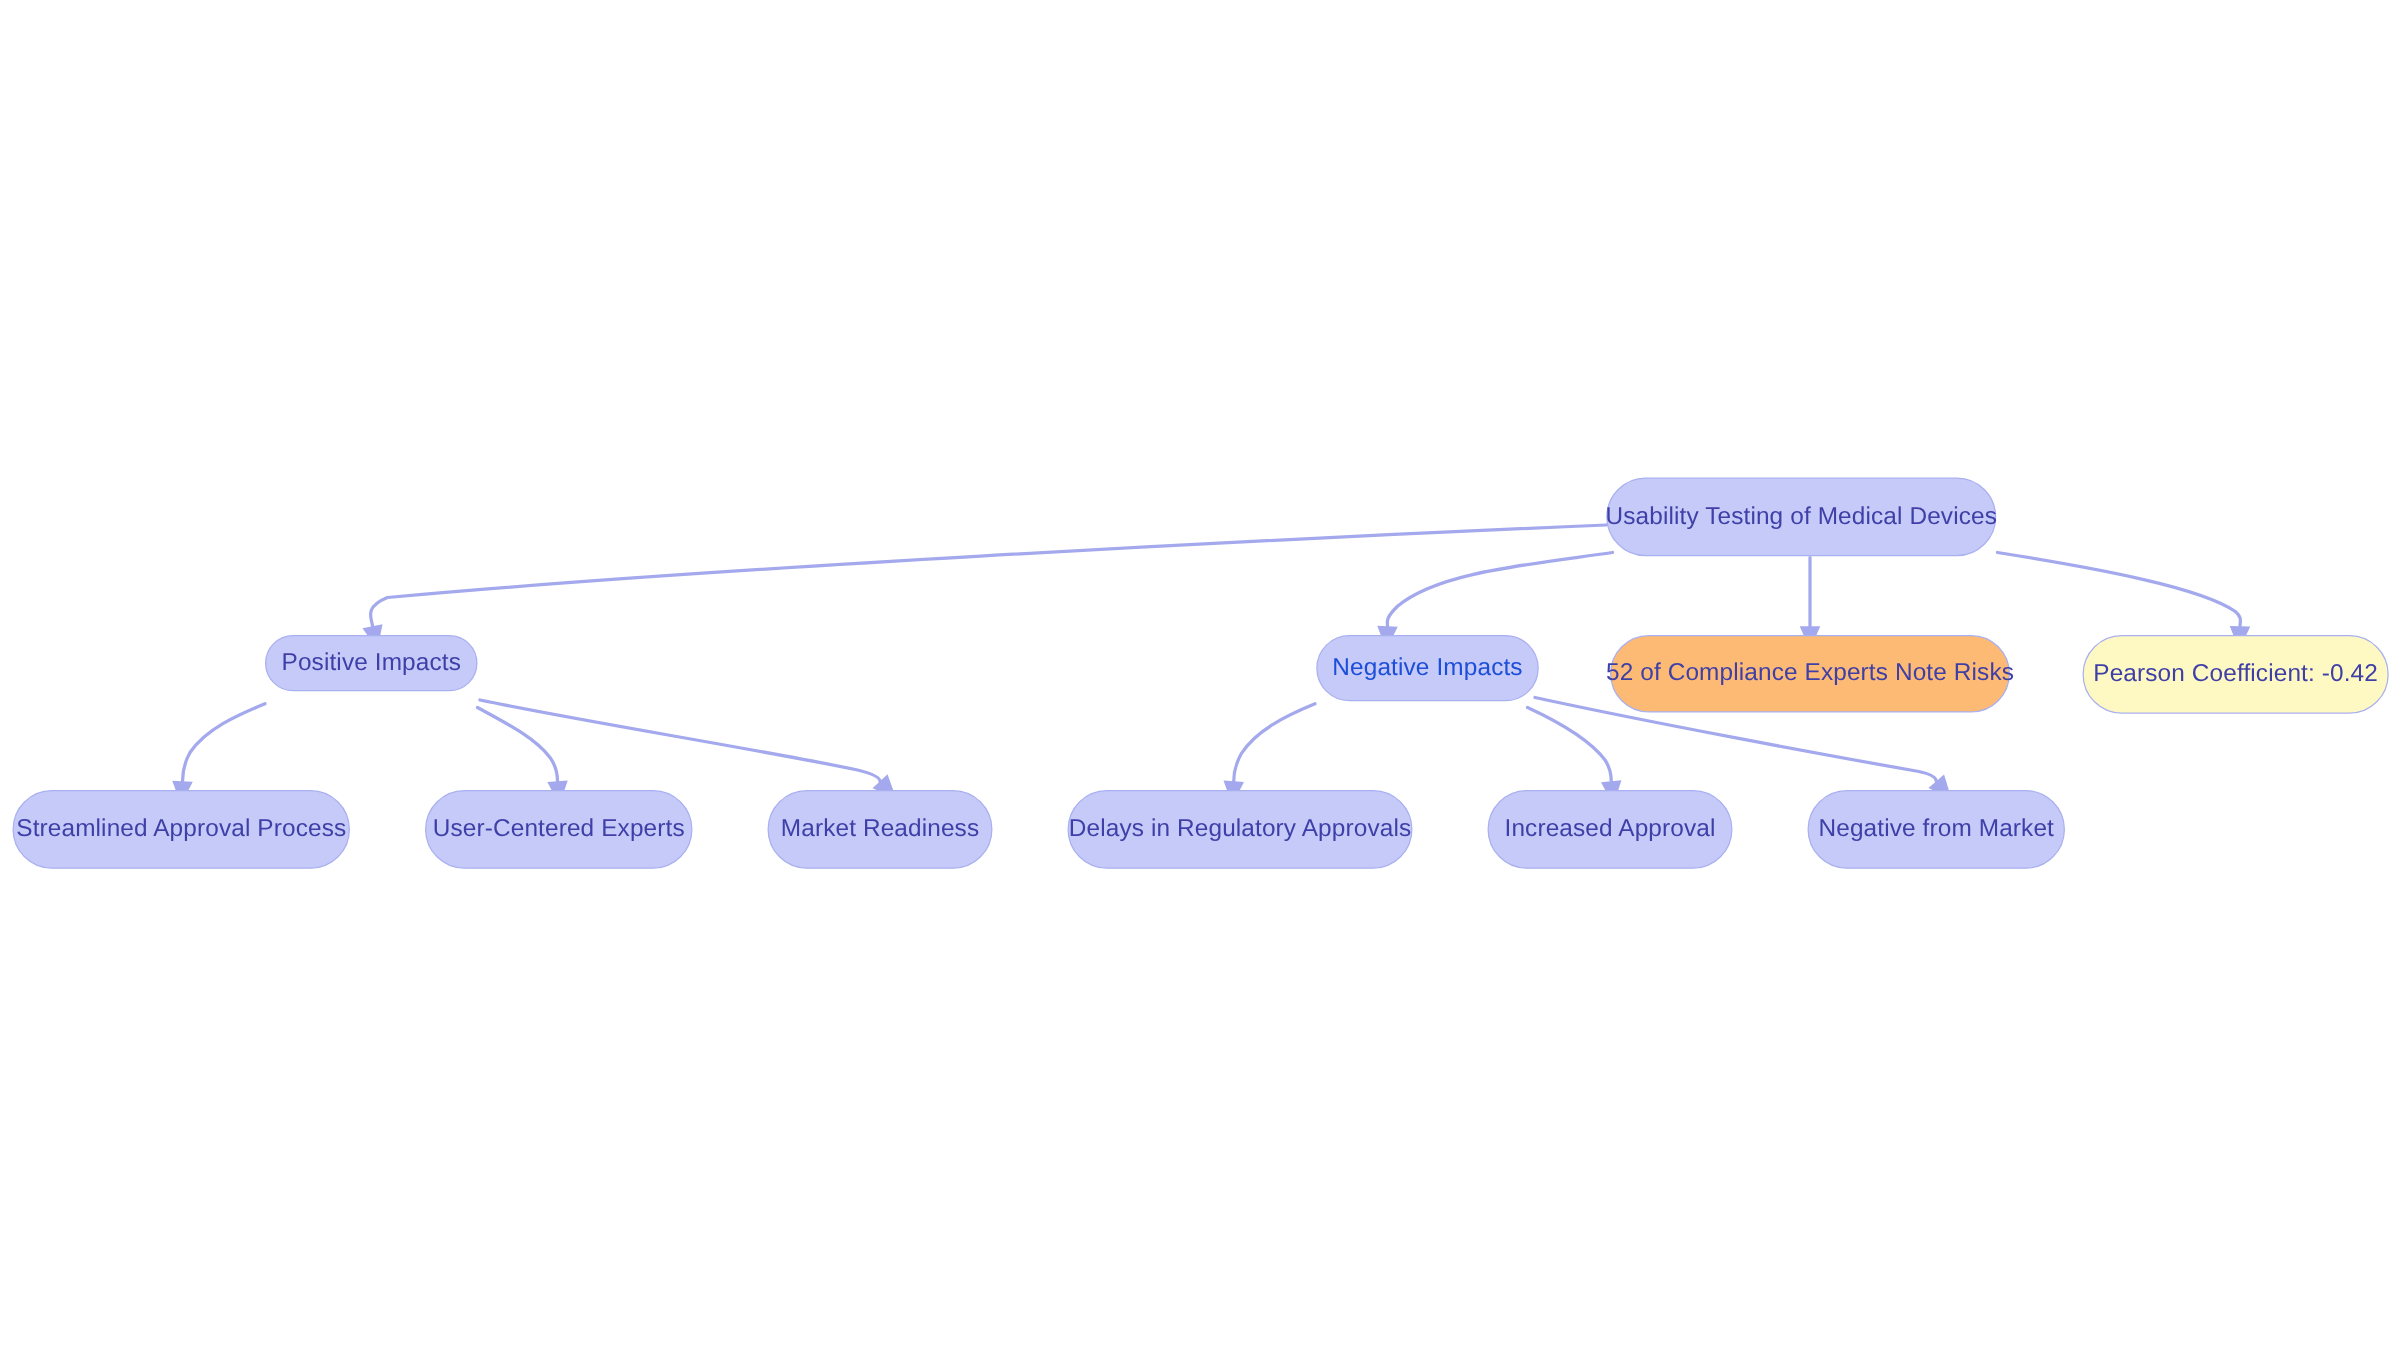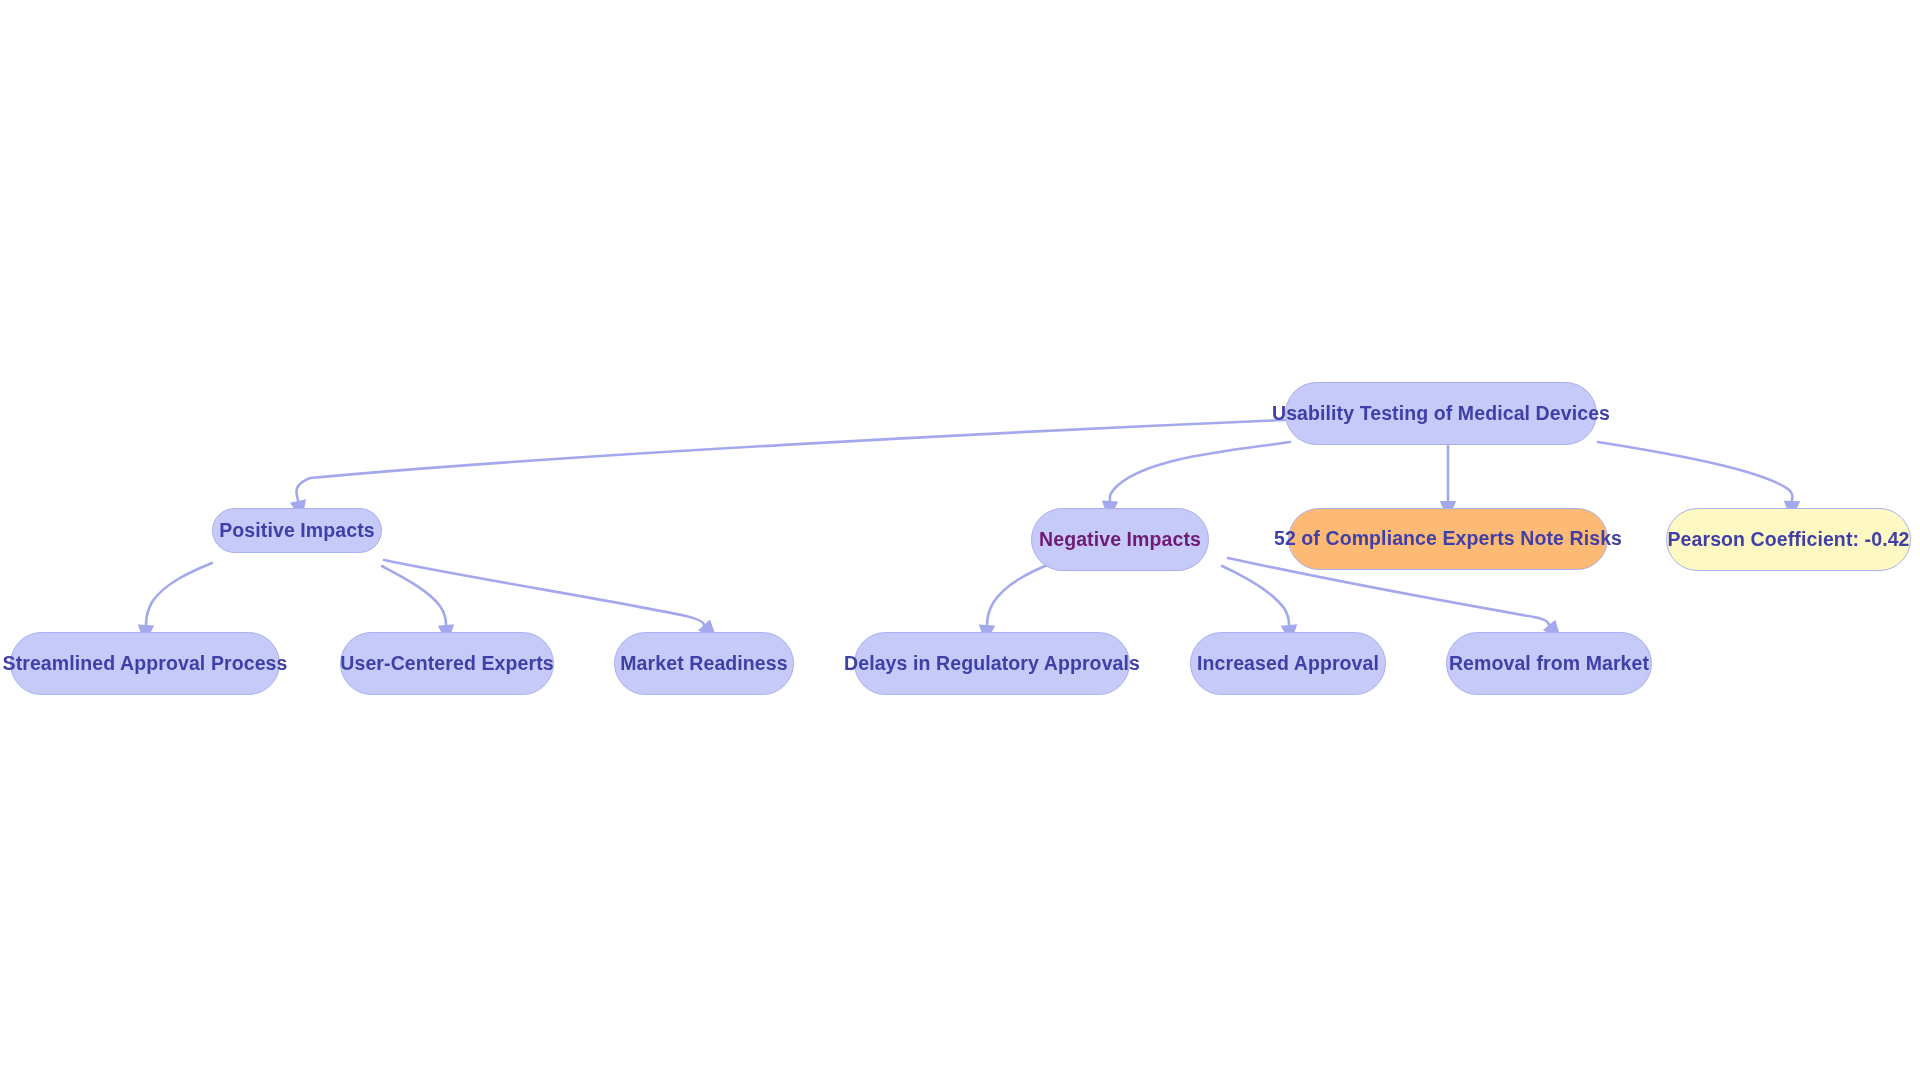--- a/index.html
+++ b/index.html
@@ -32,21 +32,21 @@
     position: absolute;
     box-sizing: border-box;
     display: flex;
     align-items: center;
     justify-content: center;
     background: #c5caf8;
     border: 1.5px solid #a9b0ef;
     border-radius: 999px;
     color: #3f3fa8;
     font-size: 19.5px;
-    font-weight: 700;
+    font-weight: 400;
     letter-spacing: 0.1px;
     white-space: nowrap;
     line-height: 1;
     padding: 16px 22px;
   }
   .node-label {
     display: block;
   }
 </style>
 </head>
@@ -95,21 +95,21 @@
         <polygon points="0,-8.2 19,0 0,8.2" fill="#a3a9ec" transform="translate(1549,625) rotate(49.49618575306575)"></polygon>
       </g>
     </svg>
   <div id="node-layer">
       <div class="node" style="left: 1285px; top: 382px; width: 312px; height: 63px; background: rgb(197, 202, 248); border-color: rgb(169, 176, 239); color: rgb(63, 63, 168);">
         <span class="node-label">Usability Testing of Medical Devices</span>
       </div>
       <div class="node" style="left: 212px; top: 508px; width: 170px; height: 45px; background: rgb(197, 202, 248); border-color: rgb(169, 176, 239); color: rgb(63, 63, 168);">
         <span class="node-label">Positive Impacts</span>
       </div>
-      <div class="node" style="left: 1031px; top: 508px; width: 178px; height: 63px; background: rgb(197, 202, 248); border-color: rgb(169, 176, 239); color: #701a75;">
+      <div class="node" style="left: 1053px; top: 508px; width: 178px; height: 53px; background: rgb(197, 202, 248); border-color: rgb(169, 176, 239); color: #1d4ed8;">
         <span class="node-label">Negative Impacts</span>
       </div>
       <div class="node" style="left: 1288px; top: 508px; width: 320px; height: 62px; background: #fdba74; border-color: rgb(169, 176, 239); color: rgb(63, 63, 168);">
         <span class="node-label">52 of Compliance Experts Note Risks</span>
       </div>
       <div class="node" style="left: 1666px; top: 508px; width: 245px; height: 63px; background: #fef9c3; border-color: rgb(169, 176, 239); color: rgb(63, 63, 168);">
         <span class="node-label">Pearson Coefficient: -0.42</span>
       </div>
       <div class="node" style="left: 10px; top: 632px; width: 270px; height: 63px; background: rgb(197, 202, 248); border-color: rgb(169, 176, 239); color: rgb(63, 63, 168);">
         <span class="node-label">Streamlined Approval Process</span>
@@ -120,16 +120,16 @@
       <div class="node" style="left: 614px; top: 632px; width: 180px; height: 63px; background: rgb(197, 202, 248); border-color: rgb(169, 176, 239); color: rgb(63, 63, 168); text-align: right;">
         <span class="node-label">Market Readiness</span>
       </div>
       <div class="node" style="left: 854px; top: 632px; width: 276px; height: 63px; background: rgb(197, 202, 248); border-color: rgb(169, 176, 239); color: rgb(63, 63, 168); text-align: right;">
         <span class="node-label">Delays in Regulatory Approvals</span>
       </div>
       <div class="node" style="left: 1190px; top: 632px; width: 196px; height: 63px; background: rgb(197, 202, 248); border-color: rgb(169, 176, 239); color: rgb(63, 63, 168);">
         <span class="node-label">Increased Approval</span>
       </div>
       <div class="node" style="left: 1446px; top: 632px; width: 206px; height: 63px; background: rgb(197, 202, 248); border-color: rgb(169, 176, 239); color: rgb(63, 63, 168);">
-        <span class="node-label">Removal from Market</span>
+        <span class="node-label">Negative from Market</span>
       </div>
     </div>
 </div>
 
 </body></html>

